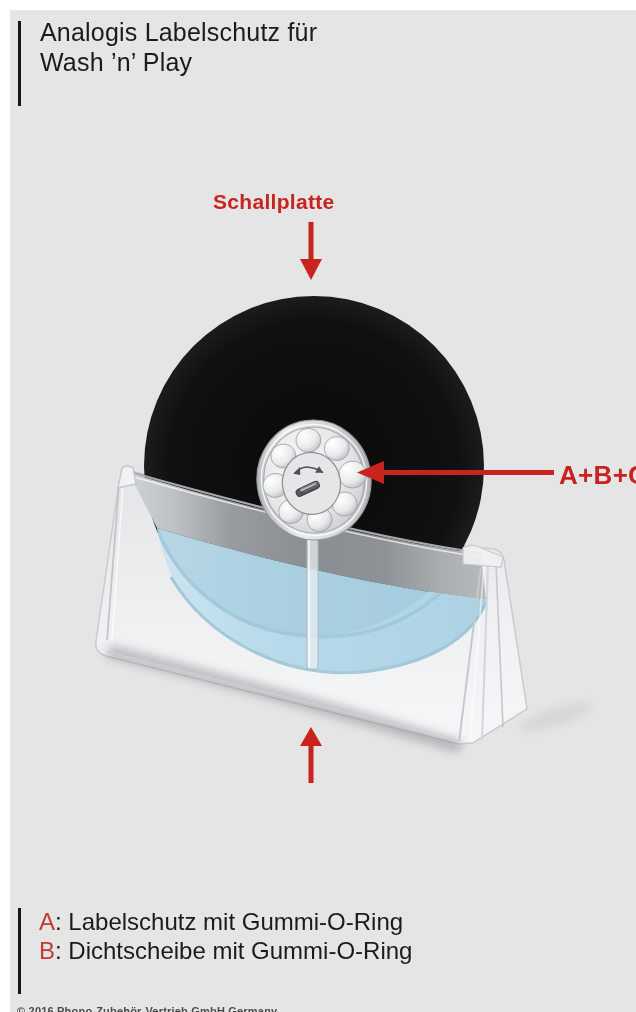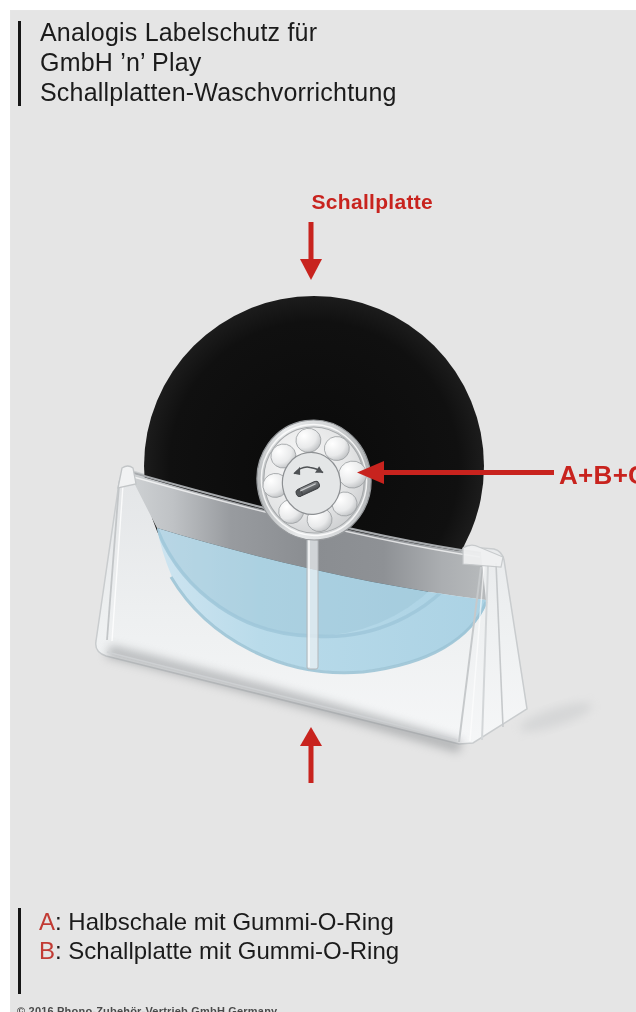--- a/index.html
+++ b/index.html
@@ -7,21 +7,21 @@
     position:relative;width:634px;height:1010px;margin:10px;background:#e5e5e5;
     border:1px solid #e6e6e6;overflow:hidden;
     font-family:"Liberation Sans", sans-serif;
   }
   .vbar{position:absolute;width:3px;background:#161616;}
   .title-block{
     position:absolute;left:29px;top:6px;
     font-size:25px;line-height:30px;color:#1b1b1b;letter-spacing:.2px;
   }
   .red-label{
-    position:absolute;color:#c8231e;font-weight:bold;text-align:right;
+    position:absolute;color:#c8231e;font-weight:bold;text-align:left;
     letter-spacing:.3px;
   }
   .legend{
     position:absolute;left:28px;top:896px;
     font-size:24px;line-height:29px;color:#1b1b1b;
   }
   .legend .k{color:#c23b34;}
   .copyright{
     position:absolute;left:6px;top:994px;
     font-size:11px;font-weight:700;color:#4a4a4a;letter-spacing:.2px;
@@ -164,28 +164,27 @@
       <g>
         <polygon points="289,735 311,735 300,716"></polygon>
         <rect x="297.5" y="734" width="5" height="38"></rect>
       </g>
     </g>
   </svg>
 
   <div class="vbar" style="left:7px;top:10px;height:85px;"></div>
   <div class="title-block">
     <div>Analogis Labelschutz für</div>
-    <div>GmbH ’n’ Play</div>
-    <div>Schallplatten-Waschvorrichtung</div>
+    <div>Wash ’n’ Play</div>
   </div>
 
   <div class="red-label" style="left:202px;top:179px;width:220px;font-size:21px;">Schallplatte</div>
   <div class="red-label" style="left:548px;top:449px;width:82px;font-size:26px;text-align:left;">A+B+C</div>
 
   <div class="vbar" style="left:7px;top:897px;height:86px;"></div>
   <div class="legend">
-    <div><span class="k">A</span><span>: Halbschale mit Gummi-O-Ring</span></div>
-    <div><span class="k">B</span><span>: Schallplatte mit Gummi-O-Ring</span></div>
+    <div><span class="k">A</span><span>: Labelschutz mit Gummi-O-Ring</span></div>
+    <div><span class="k">B</span><span>: Dichtscheibe mit Gummi-O-Ring</span></div>
   </div>
 
   <div class="copyright">© 2016 Phono-Zubehör-Vertrieb GmbH Germany</div>
 
 </div>
 
 </body></html>

